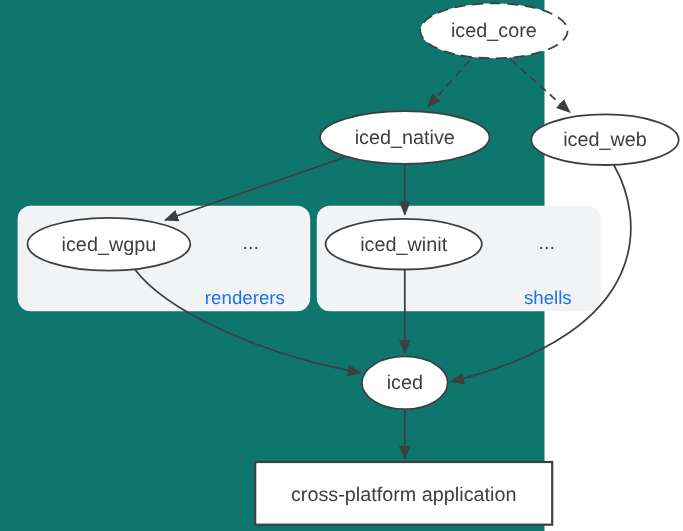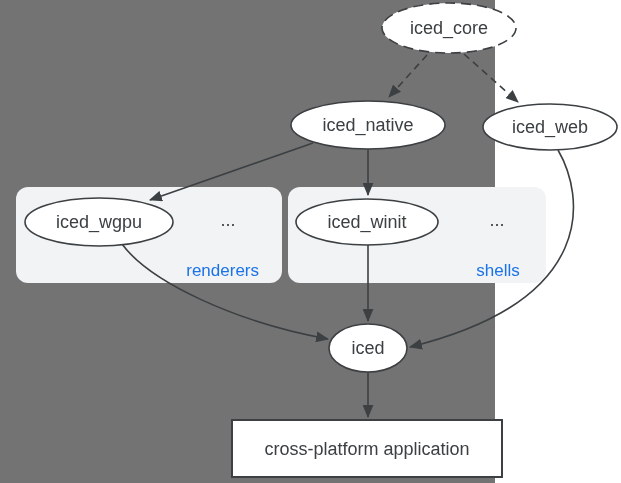--- a/index.html
+++ b/index.html
@@ -4,21 +4,21 @@
 <style>
   html, body {
     margin: 0;
     padding: 0;
     background: #ffffff;
   }
   .stage {
     position: relative;
     width: 495px;
     height: 483px;
-    background: #737373;
+    background: #0f766e;
     font-family: "Liberation Sans", sans-serif;
   }
   svg { display: block; }
   .node-shape {
     fill: #ffffff;
     stroke: #3c4043;
     stroke-width: 1.6;
   }
   .node-shape.dashed {
     stroke-dasharray: 10 6;

